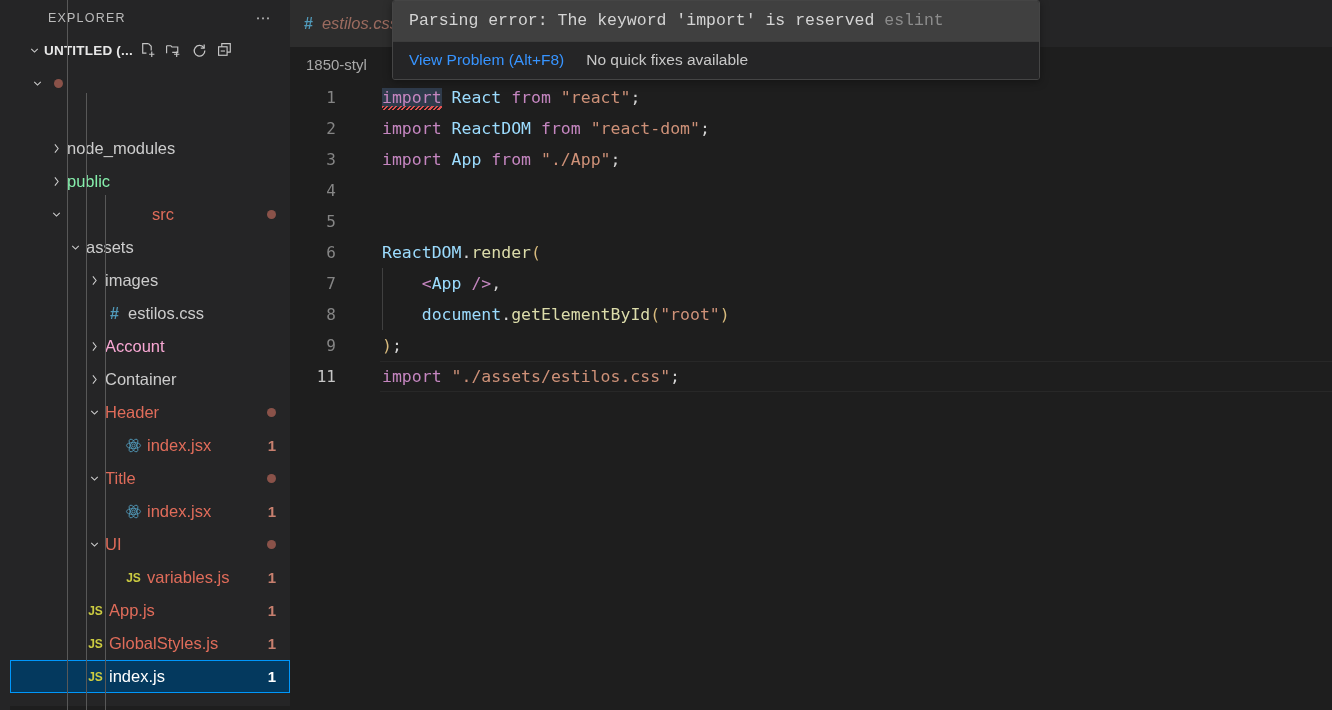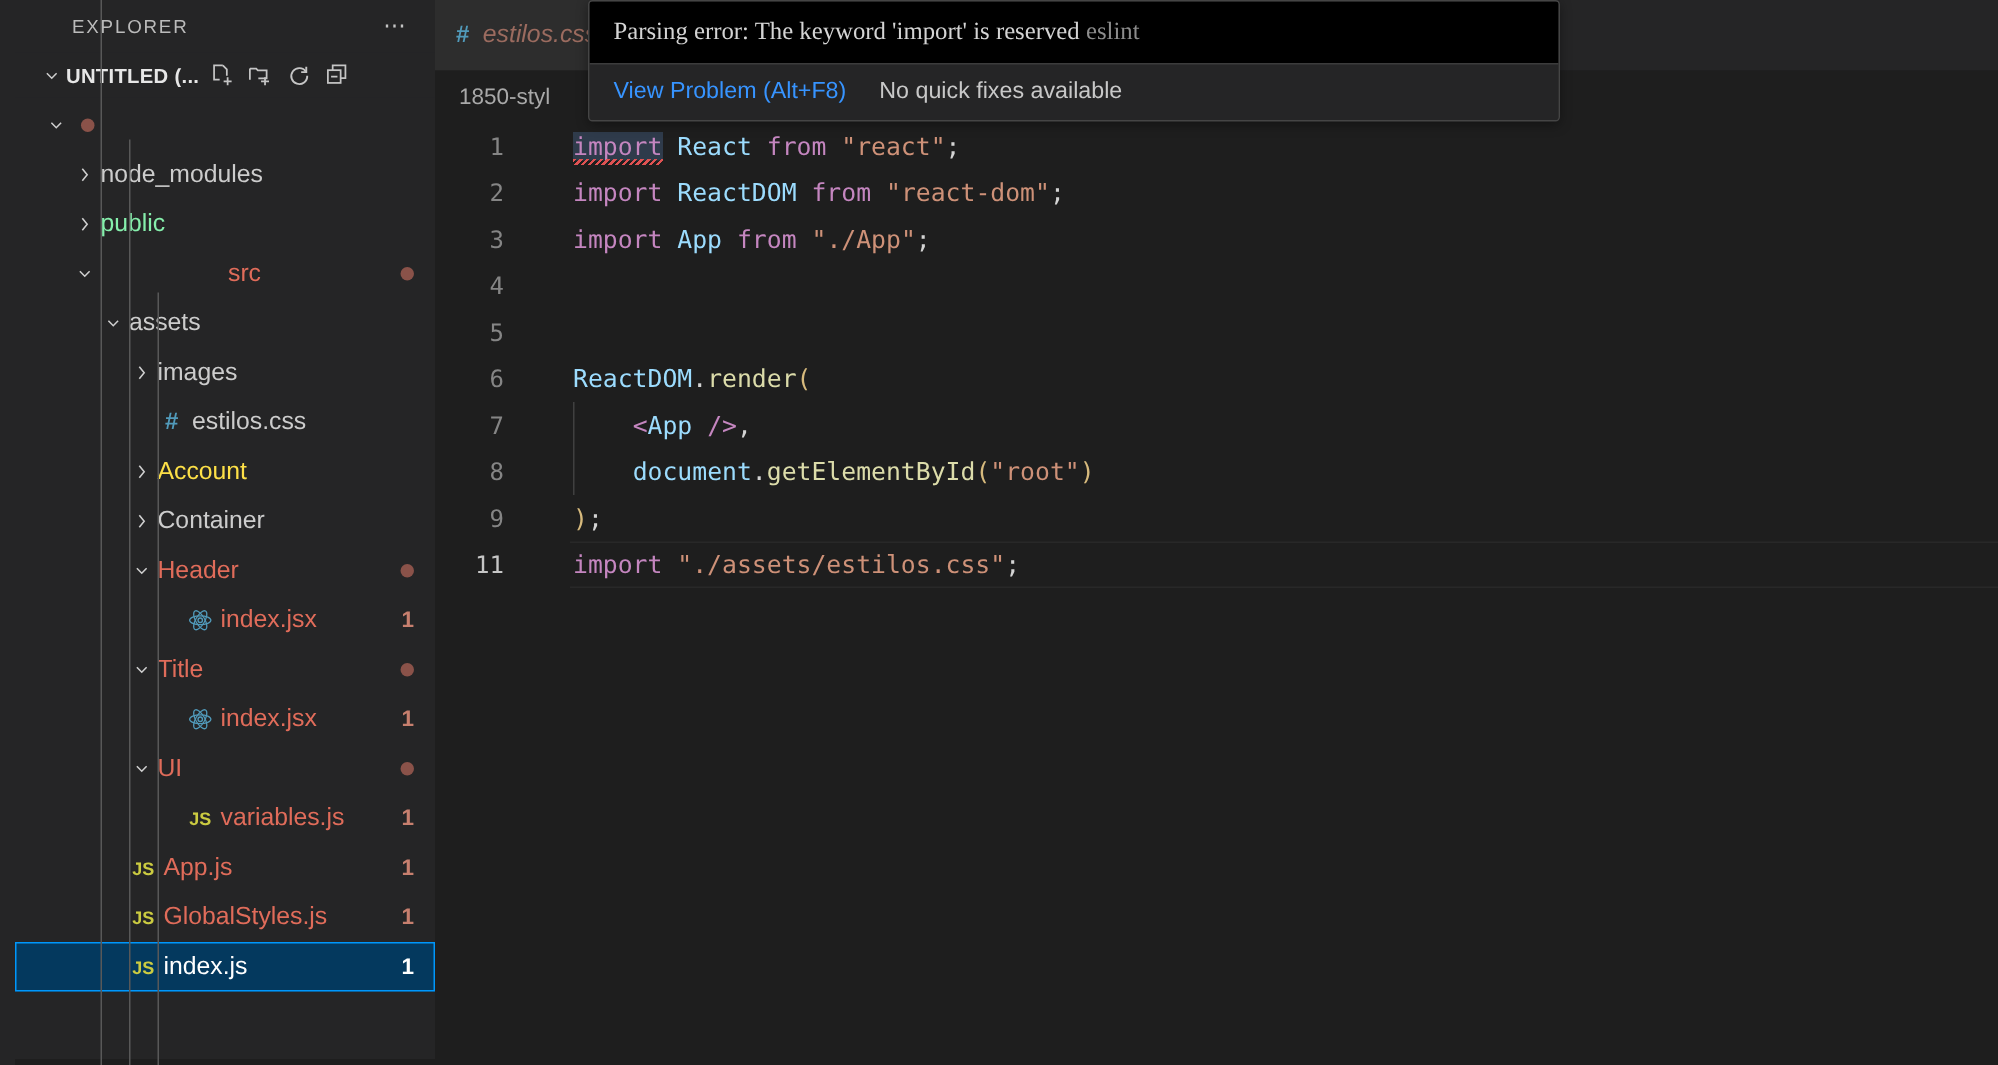--- a/index.html
+++ b/index.html
@@ -122,22 +122,22 @@
   }
 
   
   .tooltip {
     position: absolute; left: 392px; top: 0px; width: 648px;
     background: #252526; border: 1px solid #454545; border-radius: 3px;
     z-index: 50; box-shadow: 0 2px 8px rgba(0,0,0,.36);
     overflow: hidden;
   }
   .tt-msg {
-    padding: 10px 16px 11px 16px; font-family: Liberation Serif, serif;
-    font-size: 16.5px; color: #d4d4d4; background: #000000; white-space: nowrap;
+    padding: 10px 16px 11px 16px; font-family: Liberation Mono, monospace;
+    font-size: 16.5px; color: #d4d4d4; background: #404040; white-space: nowrap;
   }
   .tt-msg .source { color: #8c8c8c; }
   .tt-actions {
     display: flex; align-items: center; gap: 22px; padding: 9px 16px 10px 16px;
     background: #252526; border-top: 1px solid #3c3c3c; font-size: 15.5px;
   }
   .tt-link { color: #3794ff; }
   .tt-note { color: #c8c8c8; }
 </style>
 </head>
@@ -194,21 +194,21 @@
 
     <div class="tree" id="tree">
         <div class="row" style="padding-left: 18px;">
           <span class="twisty">
             <svg width="13" height="13" viewBox="0 0 16 16">
               <path d="M4 6l4 4 4-4" stroke="#cfcfcf" stroke-width="1.3" fill="none"></path>
             </svg>
           </span>
           <span class="dot"></span>
         </div>
-        <div class="row" style="padding-left: 37px;">
+        <div class="row" style="padding-left: 37px; margin-top: 32px;">
           <span class="twisty">
             <svg width="13" height="13" viewBox="0 0 16 16">
               <path d="M6 3l4 5-4 5" stroke="#cfcfcf" stroke-width="1.3" fill="none"></path>
             </svg>
           </span>
           <span class="label" style="color: rgb(204, 204, 204);">node_modules</span>
         </div>
         <div class="row" style="padding-left: 37px;">
           <span class="twisty">
             <svg width="13" height="13" viewBox="0 0 16 16">
@@ -248,21 +248,21 @@
             <span class="hashicon">#</span>
           </span>
           <span class="label" style="color: rgb(204, 204, 204);">estilos.css</span>
         </div>
         <div class="row" style="padding-left: 75px;">
           <span class="twisty">
             <svg width="13" height="13" viewBox="0 0 16 16">
               <path d="M6 3l4 5-4 5" stroke="#cfcfcf" stroke-width="1.3" fill="none"></path>
             </svg>
           </span>
-          <span class="label" style="color: #fde047;">Account</span>
+          <span class="label" style="color: #f9a8d4;">Account</span>
         </div>
         <div class="row" style="padding-left: 75px;">
           <span class="twisty">
             <svg width="13" height="13" viewBox="0 0 16 16">
               <path d="M6 3l4 5-4 5" stroke="#cfcfcf" stroke-width="1.3" fill="none"></path>
             </svg>
           </span>
           <span class="label" style="color: rgb(204, 204, 204);">Container</span>
         </div>
         <div class="row" style="padding-left: 75px;">

